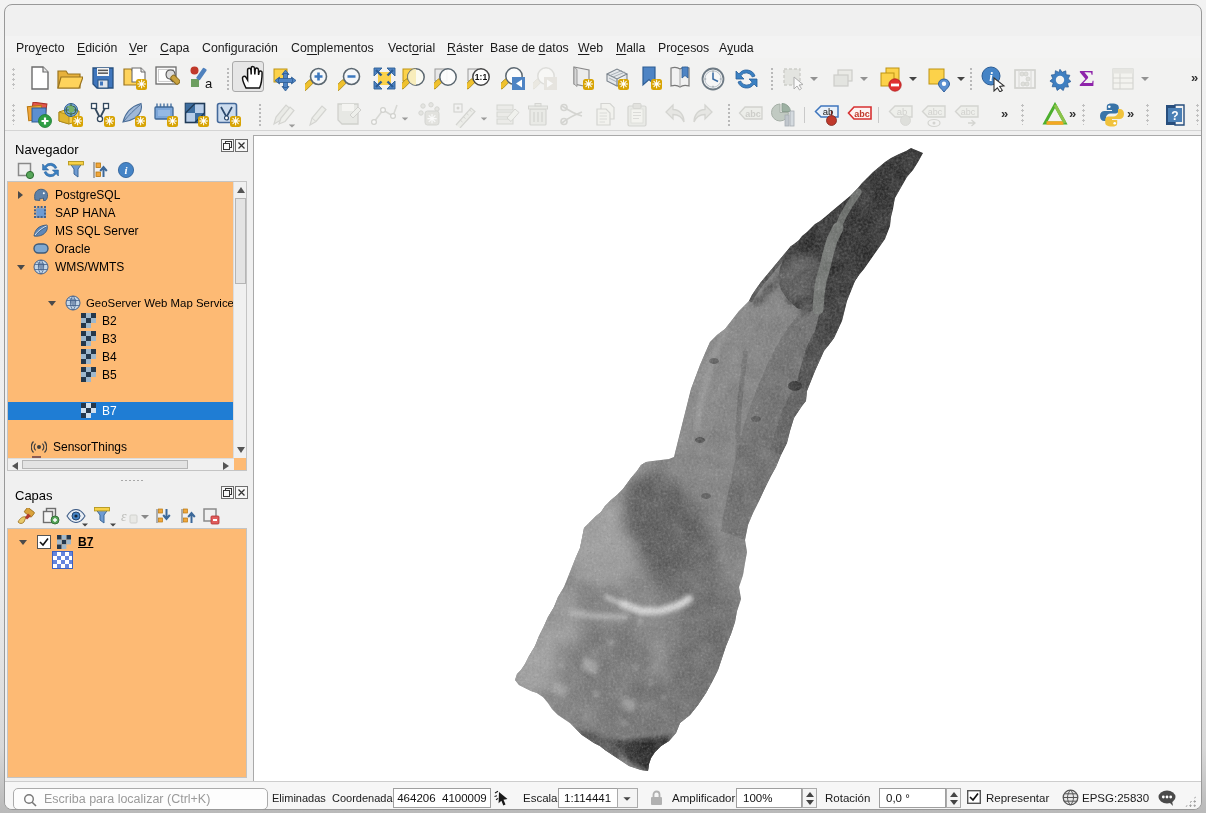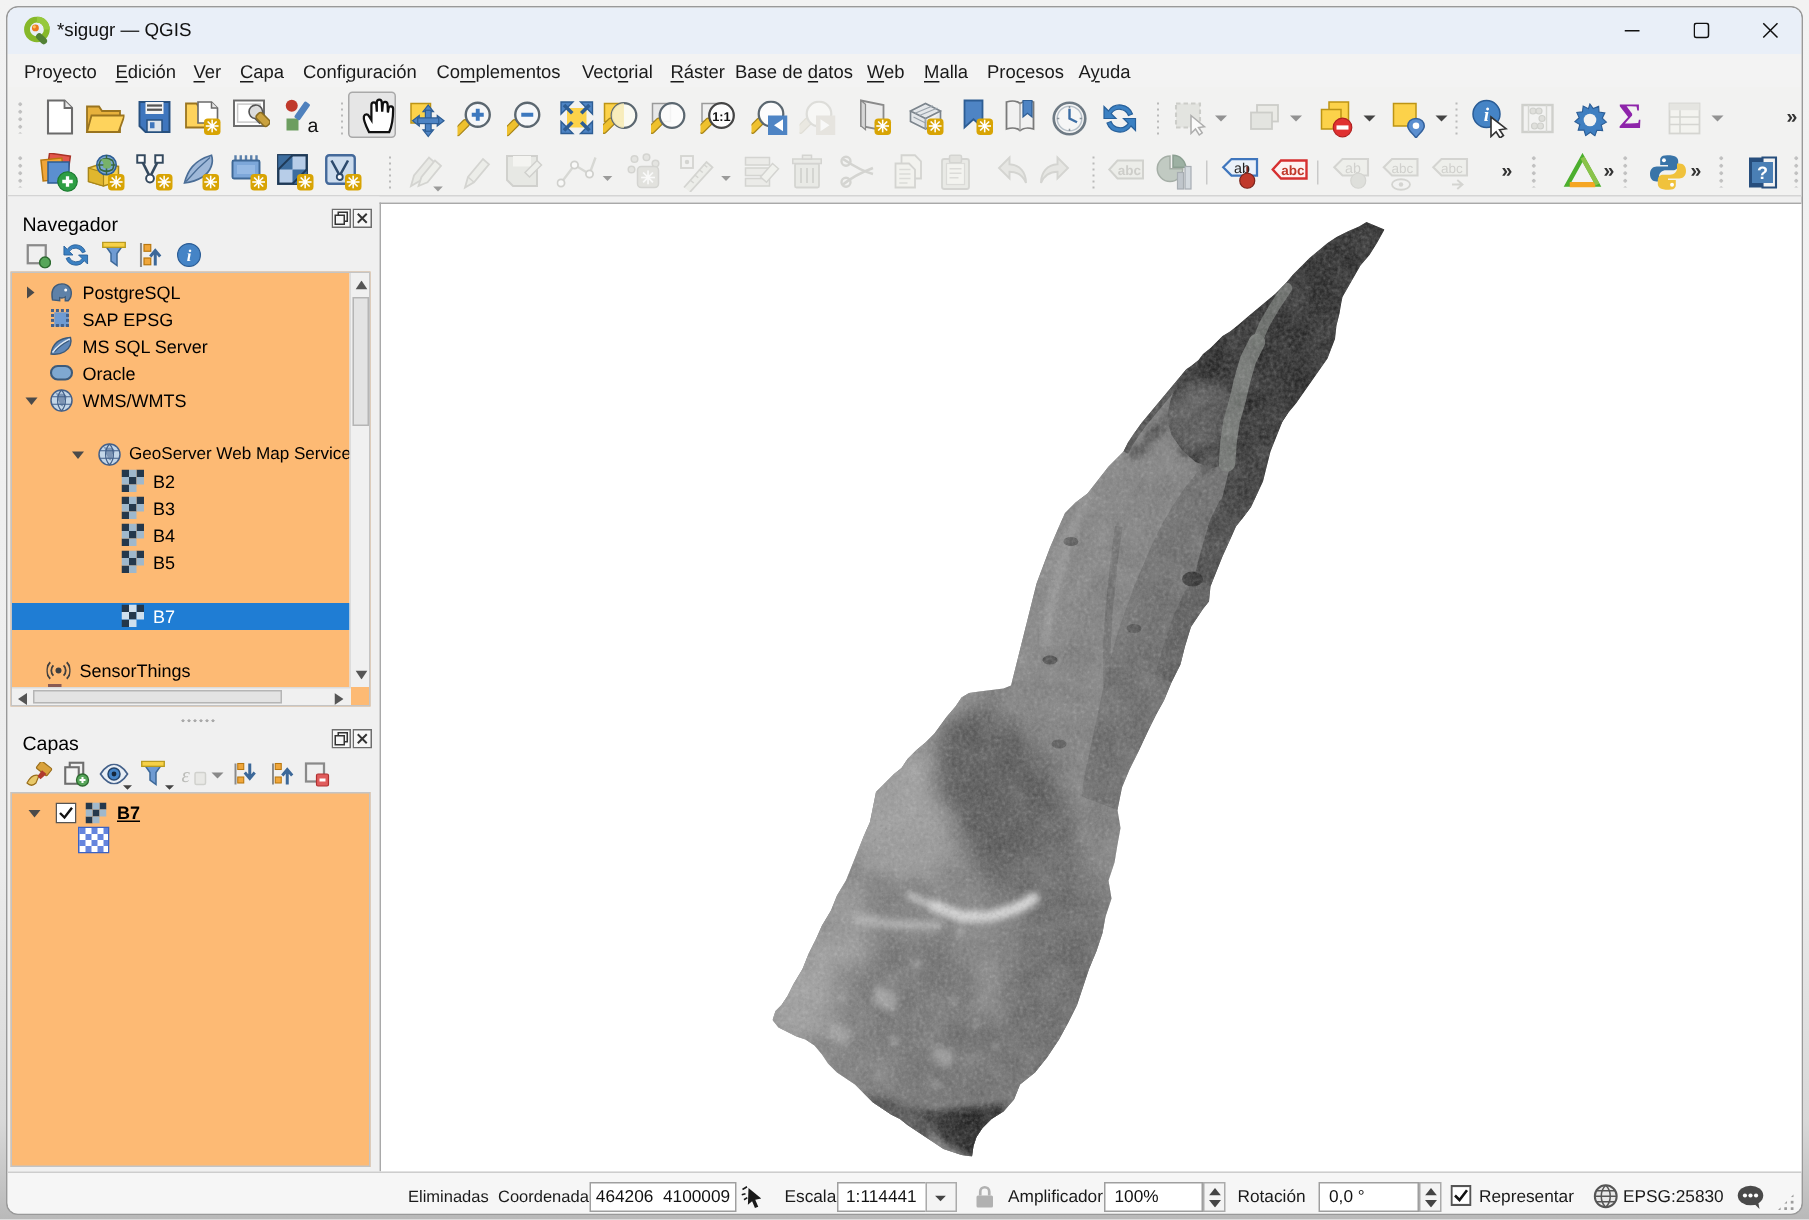--- a/index.html
+++ b/index.html
@@ -50,39 +50,20 @@
   #status { position:absolute; left:0; top:776px; width:100%; height:30px;
             background:#f6f6f6; border-top:1px solid #cdcdcd; font-size:11.5px; color:#1a1a1a; }
   #status .lbl { position:absolute; top:10px; }
   .sinput { position:absolute; top:7px; height:20px; background:#fff;
             border:1px solid #9f9f9f; font-size:11.5px; color:#111; }
 </style>
 </head>
 <body>
 <div id="win">
 
-  <div id="titlebar">
-    <svg class="i" style="left:11px;top:6px" width="19" height="19" viewBox="0 0 19 19">
-      <circle cx="8.6" cy="8.6" r="6.6" fill="none" stroke="#86b82a" stroke-width="3.9"></circle>
-      <path d="M8.6 2 A6.6 6.6 0 0 1 15.2 8.6" fill="none" stroke="#97c93d" stroke-width="3.9"></path>
-      <rect x="10.2" y="10.2" width="8.6" height="4.4" rx="2.2" transform="rotate(45 10.2 10.2)" fill="#538135"></rect>
-      <circle cx="7.6" cy="7.6" r="2.3" fill="#ec7a1c"></circle>
-      <circle cx="6.9" cy="6.9" r="1.05" fill="#fdc25e"></circle>
-    </svg>
-    <div id="title-text">*sigugr — QGIS</div>
-    <svg class="i" style="left:1078px;top:10px" width="11" height="11" viewBox="0 0 11 11">
-        <line x1="0" y1="5.5" x2="10" y2="5.5" stroke="#111" stroke-width="1"></line>
-      </svg>
-    <svg class="i" style="left:1124px;top:10px" width="11" height="11" viewBox="0 0 11 11">
-        <rect x="0.5" y="0.5" width="9.5" height="9.5" rx="1.5" fill="none" stroke="#111" stroke-width="1"></rect>
-      </svg>
-    <svg class="i" style="left:1170px;top:10px" width="11" height="11" viewBox="0 0 11 11">
-        <path d="M0.5 0.5 L10 10 M10 0.5 L0.5 10" stroke="#111" stroke-width="1"></path>
-      </svg>
-  </div>
 
   <div id="menubar">
     <span style="left:11px">Pro<u>y</u>ecto</span>
     <span style="left:72px"><u>E</u>dición</span>
     <span style="left:124px"><u>V</u>er</span>
     <span style="left:155px"><u>C</u>apa</span>
     <span style="left:197px">Confi<u>g</u>uración</span>
     <span style="left:286px">Co<u>m</u>plementos</span>
     <span style="left:383px">Vect<u>o</u>rial</span>
     <span style="left:442px"><u>R</u>áster</span>
@@ -534,21 +515,21 @@
               <rect x="1" y="4.3" width="2" height="2"></rect>
               <rect x="11" y="4.3" width="2" height="2"></rect>
               <rect x="1" y="7.6" width="2" height="2"></rect>
               <rect x="11" y="7.6" width="2" height="2"></rect>
               <rect x="1" y="11" width="2" height="2"></rect>
               <rect x="4.3" y="11" width="2" height="2"></rect>
               <rect x="7.6" y="11" width="2" height="2"></rect>
               <rect x="11" y="11" width="2" height="2"></rect>
             </g>
         </svg>
-        <span style="position:absolute;left:42px">SAP EPSG</span>
+        <span style="position:absolute;left:42px">SAP HANA</span>
       </div>
       <div class="trow" style="top:40px;left:5px;width:220px">
         <svg class="i" style="left:20px;top:2px" width="16" height="14" viewBox="0 0 16 14">
           <path d="M1 12 C2 5 6 1.5 14 1 C15 4 14 8 10 10.5 C7 12.3 4 12.4 1 12 Z" fill="#5e87b8" stroke="#3c5a7a" stroke-width="0.9"></path>
           <path d="M2 11 C5 7 9 4 13.5 2" stroke="#dce7f2" stroke-width="1" fill="none"></path>
           <path d="M3.5 10.5 C6 7.5 9.5 5 13 3.2" stroke="#3c5a7a" stroke-width="0.7" fill="none"></path>
         </svg>
         <span style="position:absolute;left:42px">MS SQL Server</span>
       </div>
       <div class="trow" style="top:58px;left:5px;width:220px">
@@ -894,20 +875,27 @@
       <path d="M322 592 L374 607 L364 626 L314 604 Z" fill="#222" opacity="0.6" filter="url(#b2)"></path>
 
       <rect x="240" y="0" width="460" height="645" filter="url(#nzc)" opacity="0.3"></rect>
       <rect x="240" y="0" width="460" height="645" filter="url(#nzf)" opacity="0.38"></rect>
       <rect x="240" y="0" width="460" height="645" fill="#000" opacity="0.055"></rect>
     </g>
   </svg>
   </div>
 
   <div id="status">
+    <div class="abs" style="left:8px;top:6px;width:255px;height:22px;background:#fdfdfd;border:1px solid #ababab;border-radius:5px">
+      <svg class="i" style="left:9px;top:4px" width="14" height="14" viewBox="0 0 14 14">
+        <circle cx="6" cy="6" r="4.3" fill="none" stroke="#777" stroke-width="1.4"></circle>
+        <line x1="9.2" y1="9.2" x2="13" y2="13" stroke="#777" stroke-width="1.6"></line>
+      </svg>
+      <div class="abs" style="left:30px;top:3px;font-size:12.5px;color:#9a9a9a">Escriba para localizar (Ctrl+K)</div>
+    </div>
     <div class="lbl" style="left:267px;font-size:11px">Eliminadas</div>
     <div class="lbl" style="left:327px;font-size:11px">Coordenada</div>
     <div class="sinput" style="left:388px;top:6px;width:98px;text-align:center;line-height:18px">464206&nbsp;&nbsp;4100009</div>
     <svg class="i" style="left:489px;top:8px" width="17" height="17" viewBox="0 0 17 17">
       <path d="M5 2 L13.5 9 L9.5 9.8 L11.5 14.5 L9.3 15.4 L7.4 10.8 L4.6 13.2 Z" fill="#1a1a1a"></path>
       <path d="M1 3 L4 1.2 M0.5 6.5 L3 5.8 M2 9.8 L4.2 8.4" stroke="#1a1a1a" stroke-width="1.1"></path>
     </svg>
     <div class="lbl" style="left:518px">Escala</div>
     <div class="sinput" style="left:553px;top:6px;width:76px;padding-left:5px;line-height:18px">1:114441</div>
     <div class="abs" style="left:612px;top:6px;width:21px;height:20px;background:#f4f4f4;border:1px solid #ababab">

